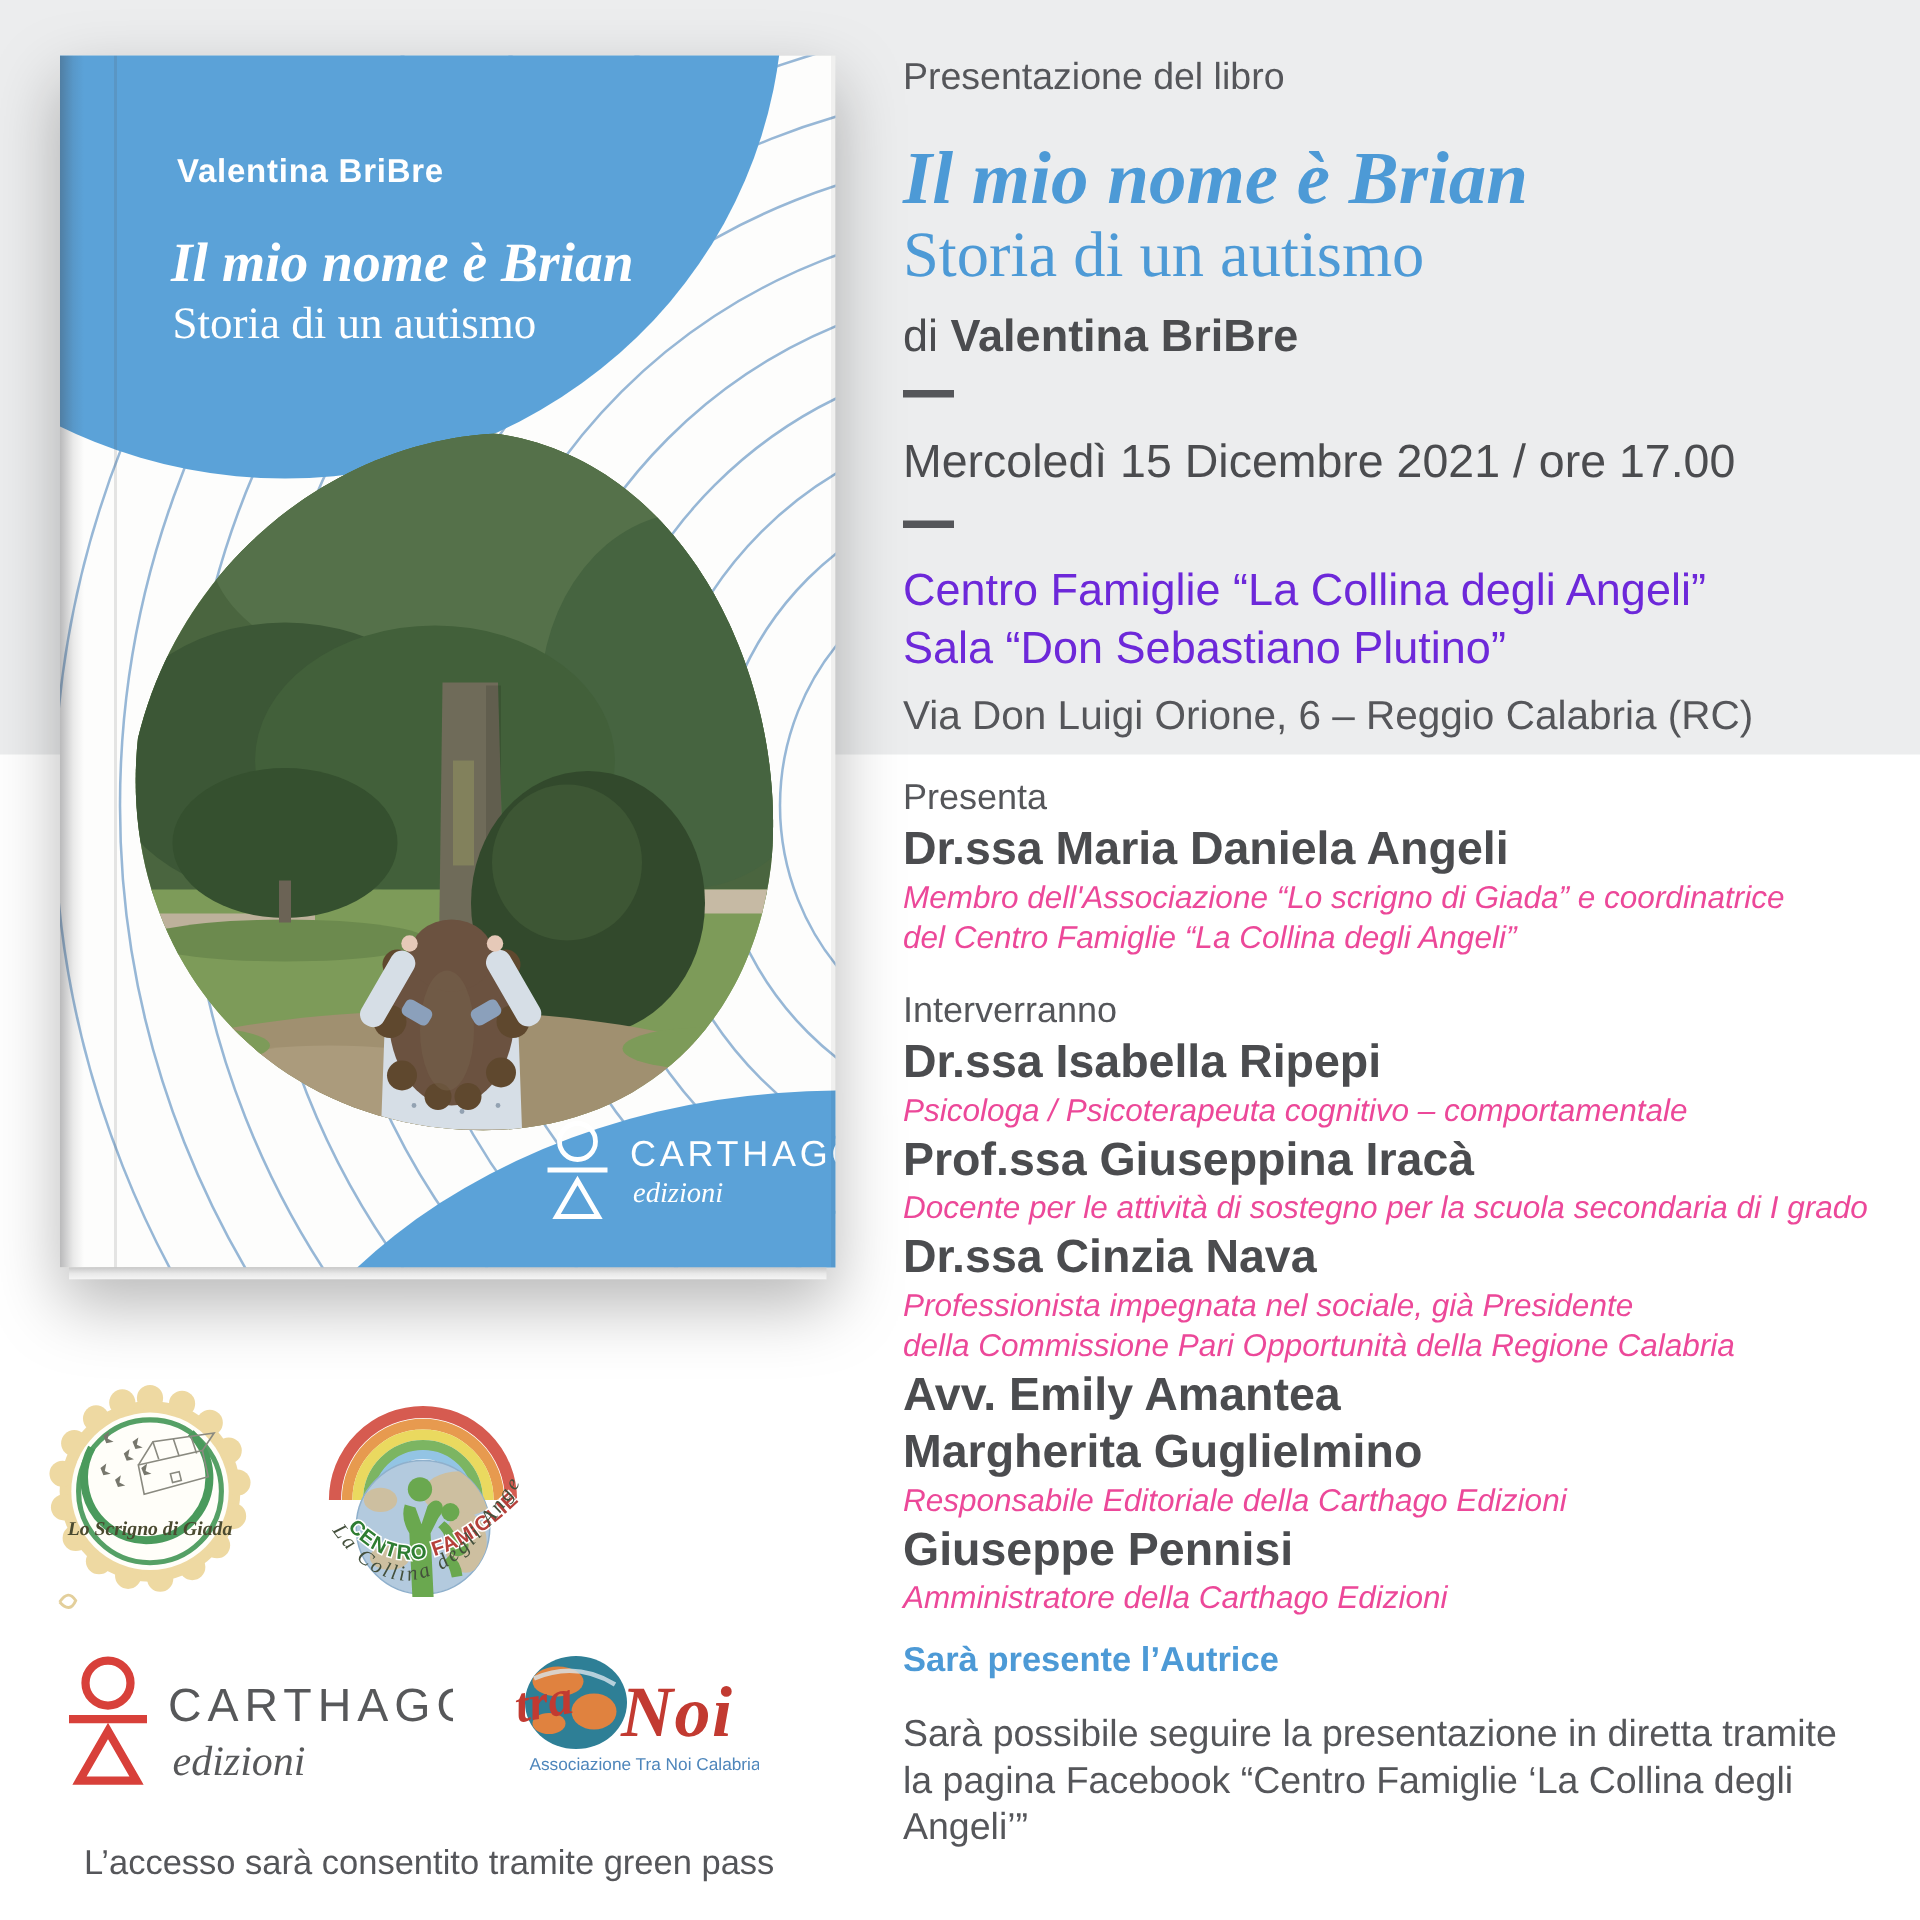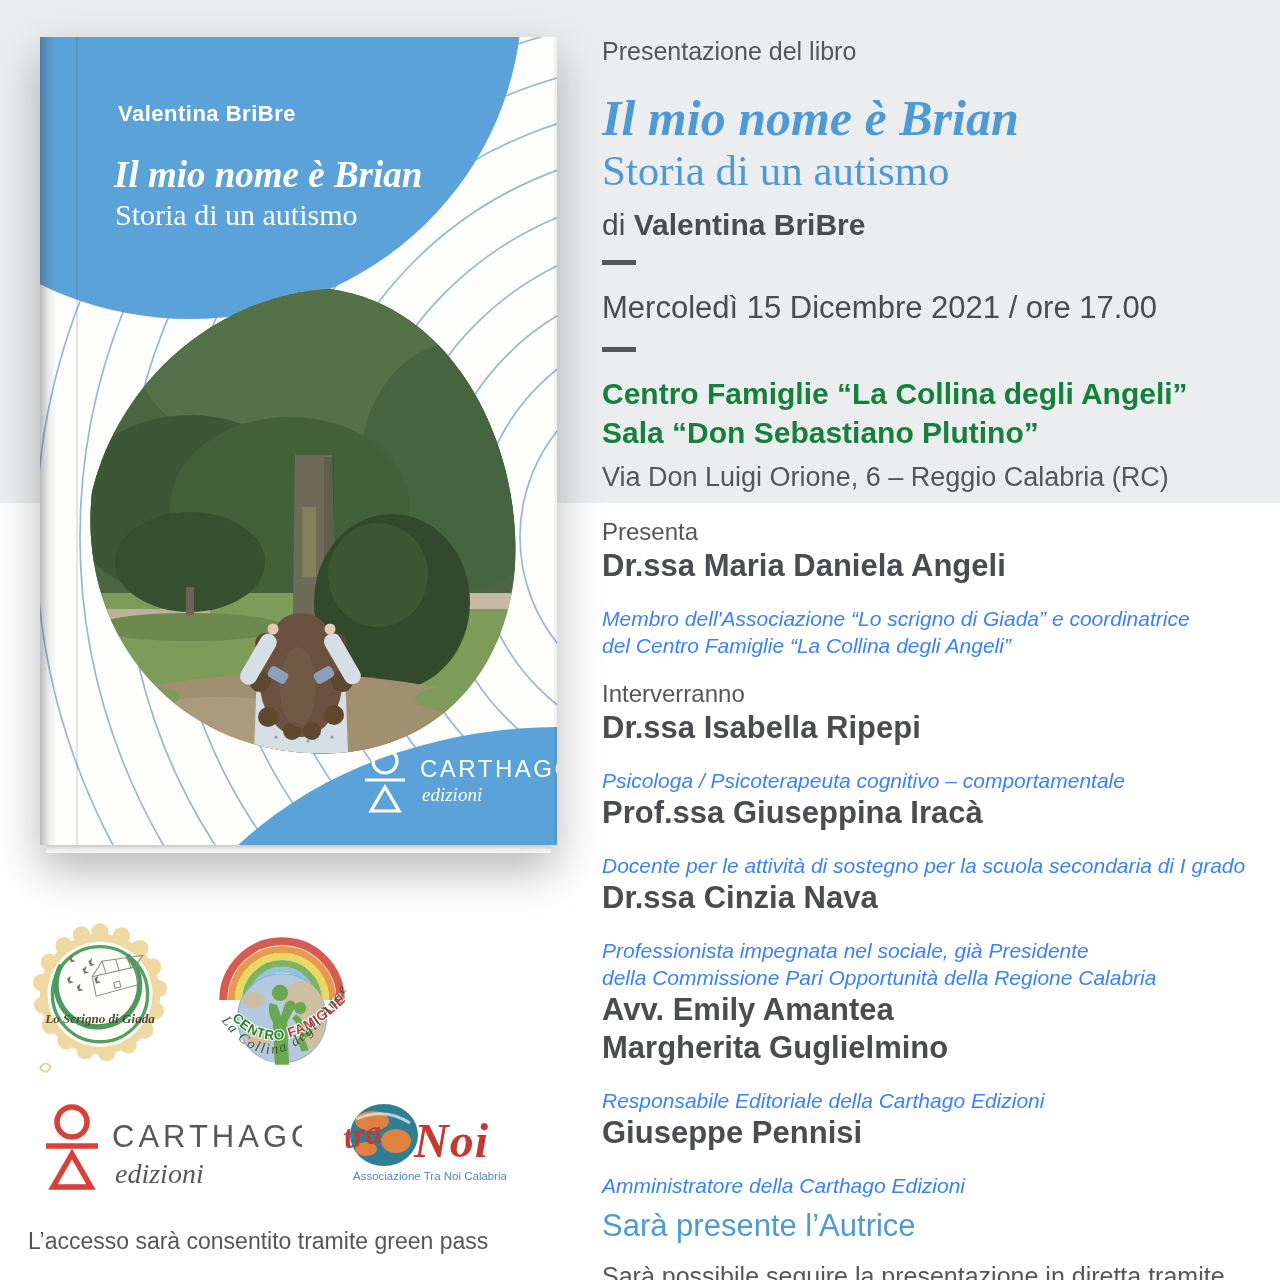--- a/index.html
+++ b/index.html
@@ -17,36 +17,36 @@
   .kicker{margin-top:36px;font-size:25px;line-height:30px;color:#55565a;}
   .title{margin:24px 0 0 0;font-family:"Liberation Serif",serif;font-style:italic;
          font-weight:600;font-size:50px;line-height:56px;color:#4d9ad6;}
   .subtitle{margin:0;font-family:"Liberation Serif",serif;font-weight:500;
             font-size:43px;line-height:50px;color:#4d9ad6;}
   .byline{margin-top:10px;font-size:30px;line-height:38px;color:#4b4c4f;}
   .byline strong{font-weight:bold;}
   .dash{margin-top:16px;width:34px;height:5px;background:#55565a;}
   .dash2{margin-top:20px;}
   .datetime{margin-top:24px;font-size:31px;line-height:38px;font-weight:normal;color:#4b4c4f;}
-  .venue{margin-top:22px;font-size:30px;line-height:39px;font-weight:bold;color:#15803d;}
+  .venue{margin-top:22px;font-size:30px;line-height:39px;font-weight:normal;color:#6d28d9;}
   .address{margin-top:8px;font-size:27px;line-height:34px;color:#55565a;}
   .label{margin-top:23px;font-size:24px;line-height:30px;color:#55565a;}
   .label.inter{margin-top:20px;}
   .name{font-size:31px;line-height:38px;font-weight:bold;color:#4b4c4f;}
-  .role{font-size:21px;line-height:27px;font-style:italic;color:#3b82f6;white-space:pre-line;margin-top:20px;}
-  .autrice{margin-top:6px;font-size:31px;line-height:42px;font-weight:normal;color:#4d9ad6;}
+  .role{font-size:21px;line-height:27px;font-style:italic;color:#ec4899;white-space:pre-line;}
+  .autrice{margin-top:6px;font-size:23px;line-height:42px;font-weight:bold;color:#4d9ad6;}
   .streaming{margin-top:14px;font-size:25px;line-height:31px;color:#55565a;white-space:pre-line;}
 
   
   .logo{position:absolute;}
   .logo-scrigno{left:32px;top:922px;}
   .logo-centro{left:211px;top:915px;}
   .logo-carthago{left:40px;top:1100px;}
   .logo-tranoi{left:330px;top:1101px;}
-  .greenpass{position:absolute;left:28px;top:1228px;font-size:23px;color:#55565a;}
+  .greenpass{position:absolute;left:56px;top:1228px;font-size:23px;color:#55565a;}
 </style>
 </head>
 <body>
 
 <div class="bg-top"></div>
 
 <div class="book">
 <svg width="517" height="816" viewBox="0 0 517 816" xmlns="http://www.w3.org/2000/svg">
   <defs>
     <clipPath id="eggClip">

